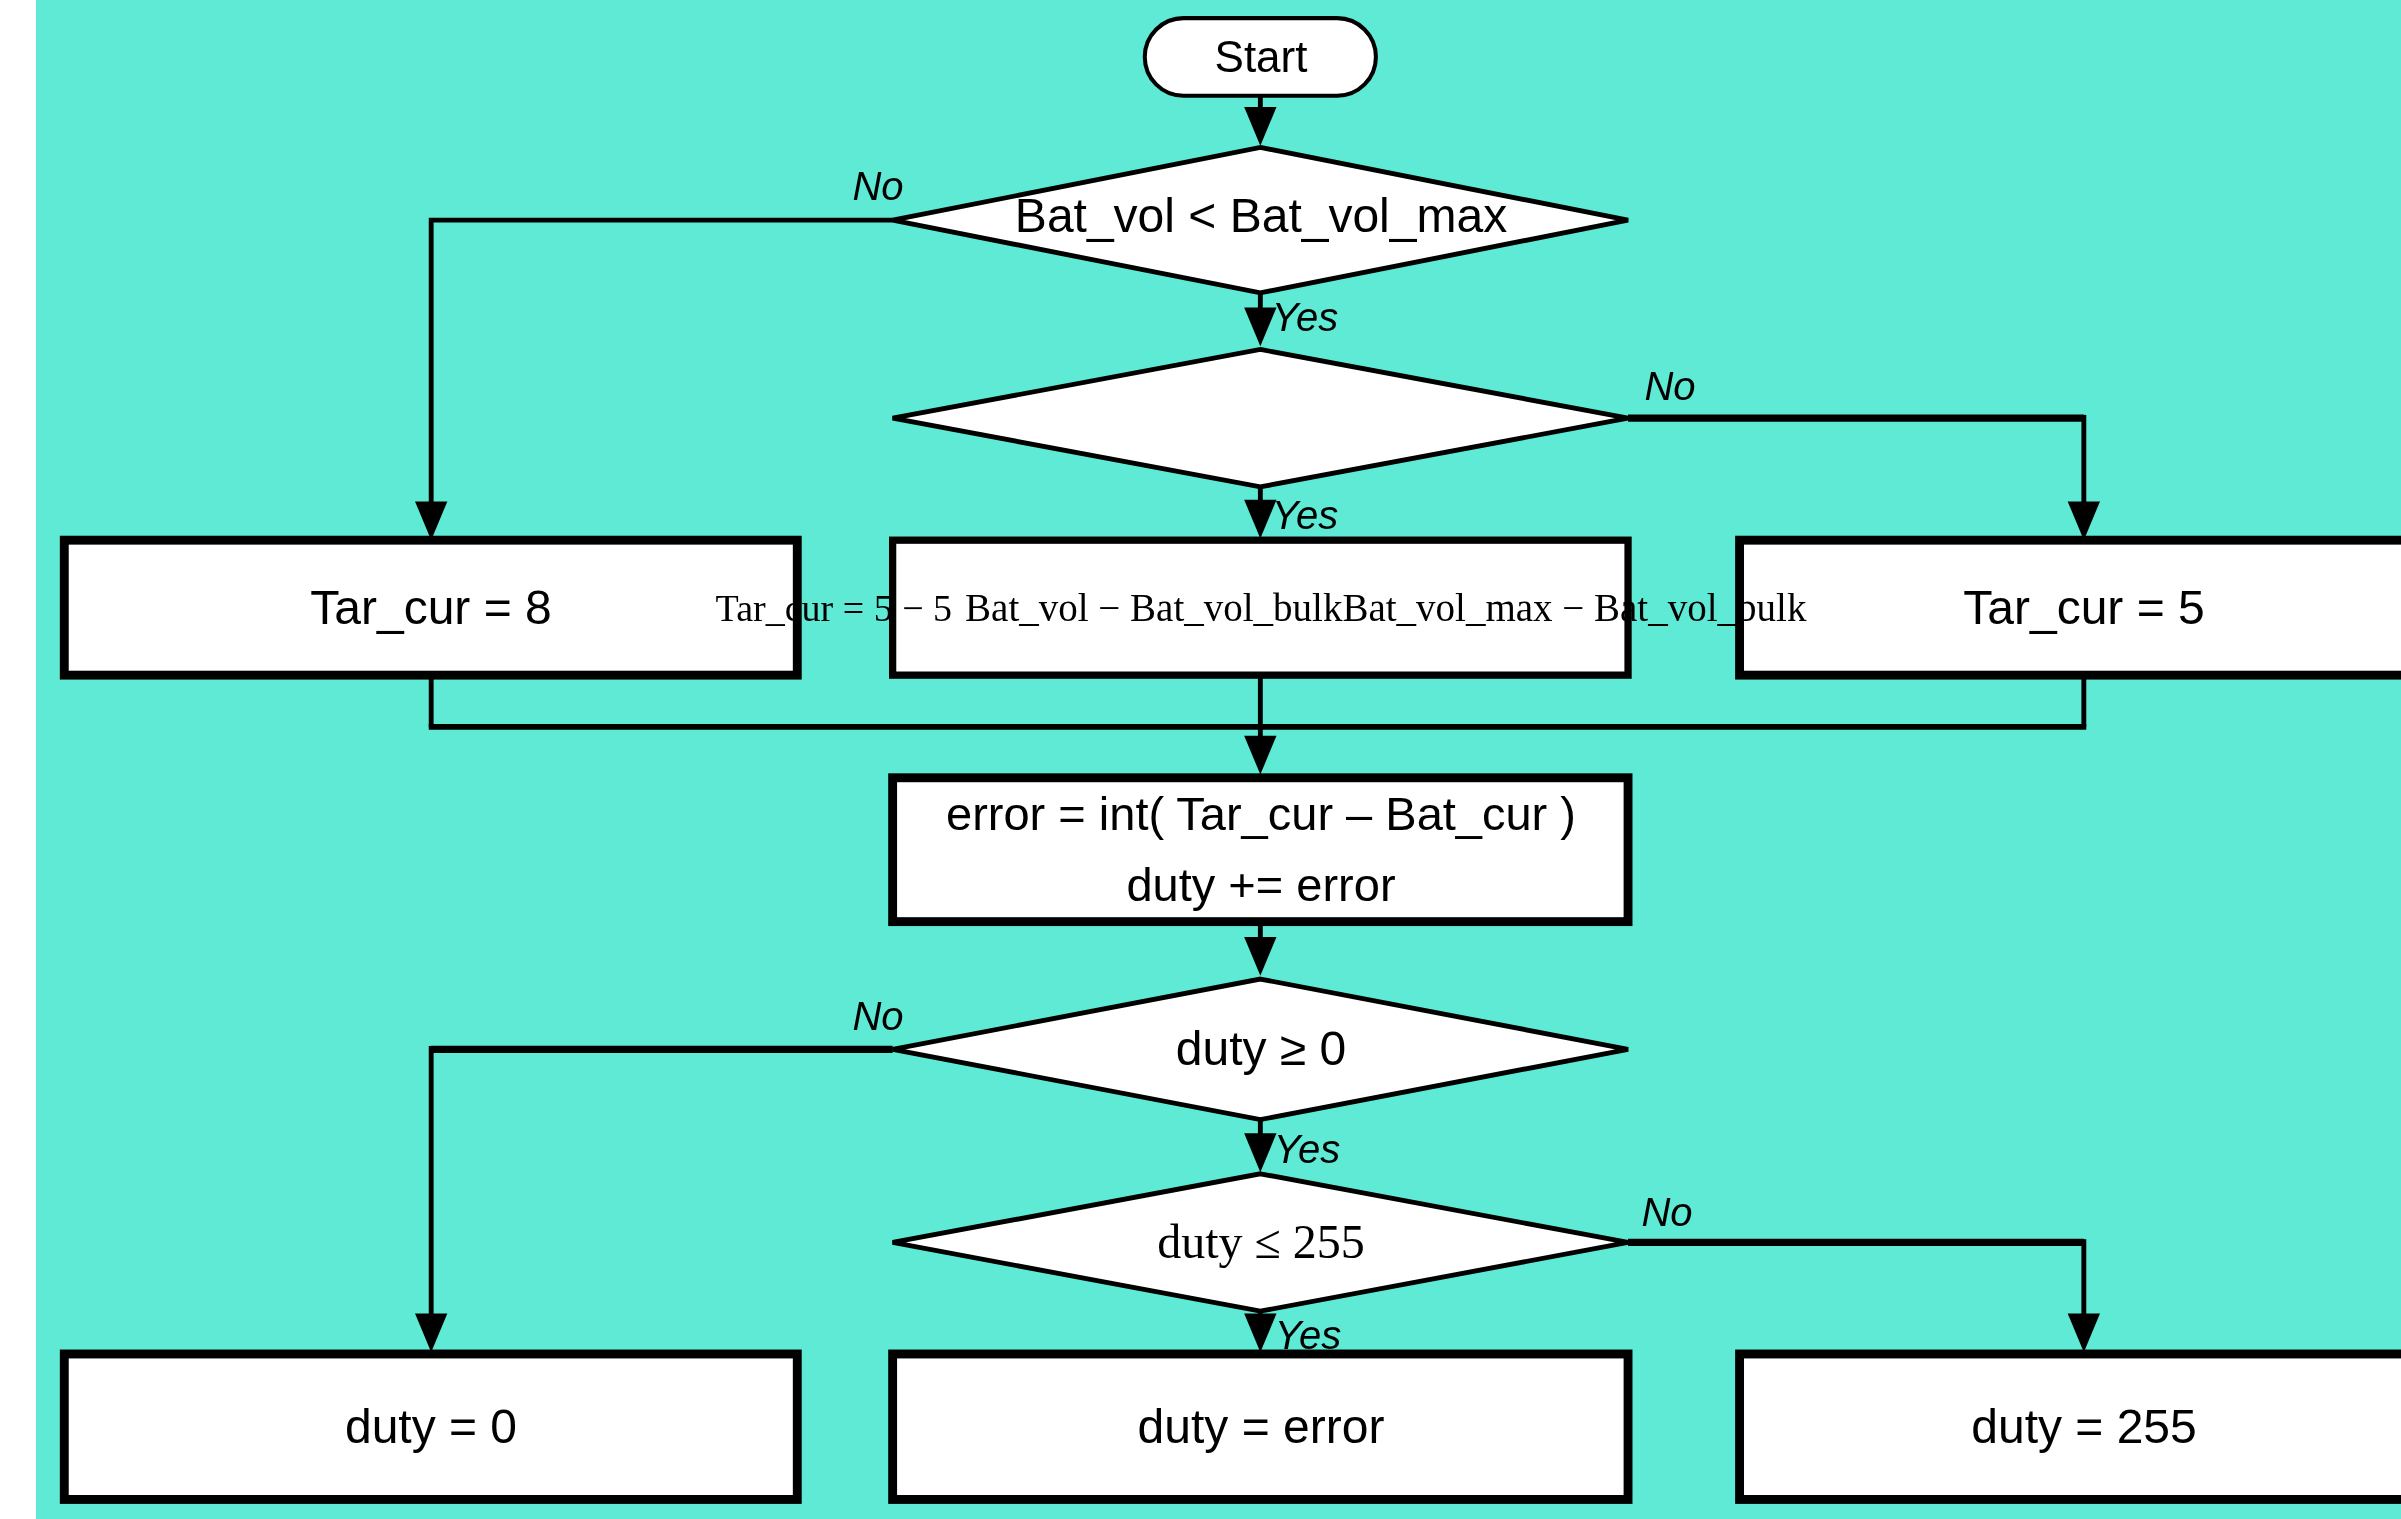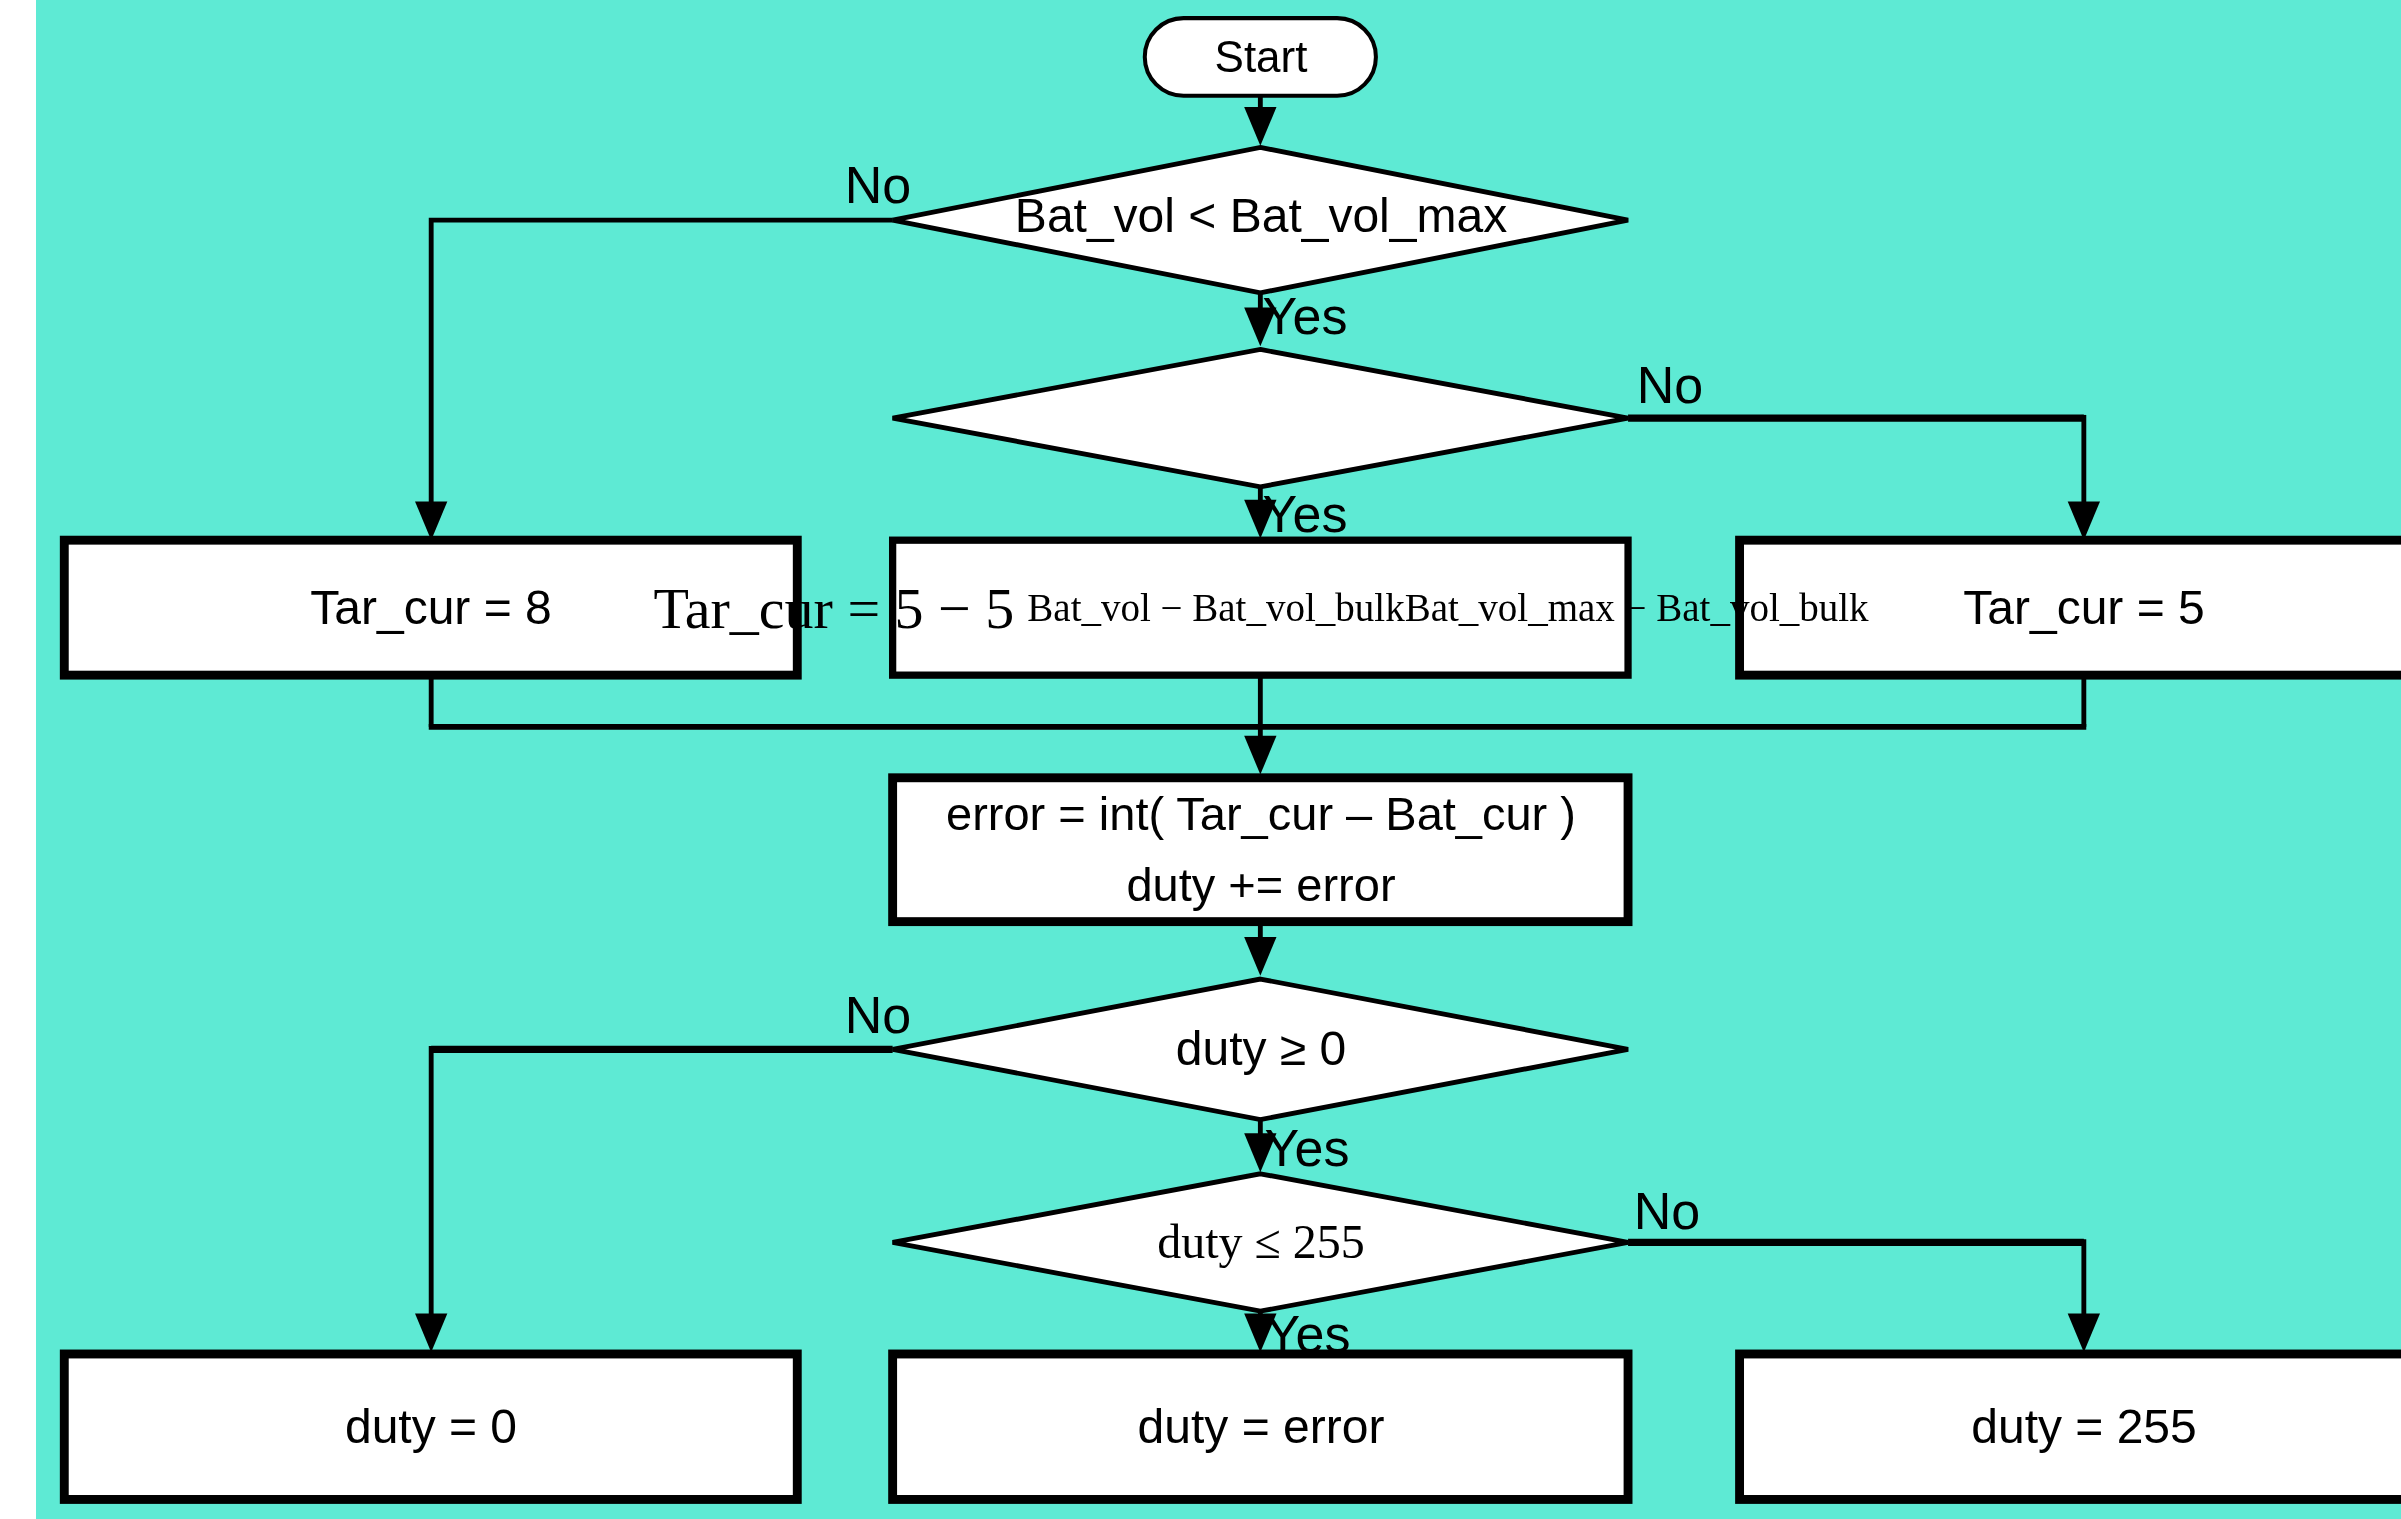--- a/index.html
+++ b/index.html
@@ -25,33 +25,33 @@
   .lbl {
     position: absolute;
     transform: translate(-50%, -50%);
     white-space: nowrap;
     font-size: 48px;
     line-height: 1.1;
     color: #000000;
     text-align: center;
   }
   .start-lbl { font-size: 44px; }
-  .edge-lbl { font-size: 52px; }
+  .edge-lbl { font-size: 40px; font-style: italic; }
   .proc-lbl { font-size: 48px; }
   .error-lbl { font-size: 47px; line-height: 1.5; }
   .formula {
     position: absolute;
     transform: translate(-50%, -50%);
     display: flex;
     align-items: center;
     gap: 13px;
     font-family: "Liberation Serif", serif;
     white-space: nowrap;
   }
-  .formula .lhs { font-size: 58px; }
+  .formula .lhs { font-size: 38px; }
   .frac {
     display: inline-flex;
     align-items: center;
     font-size: 39px;
     line-height: 1.15;
   }
   .frac .bar {
     align-self: stretch;
     height: 4px;
     margin: 4.8px 0;

